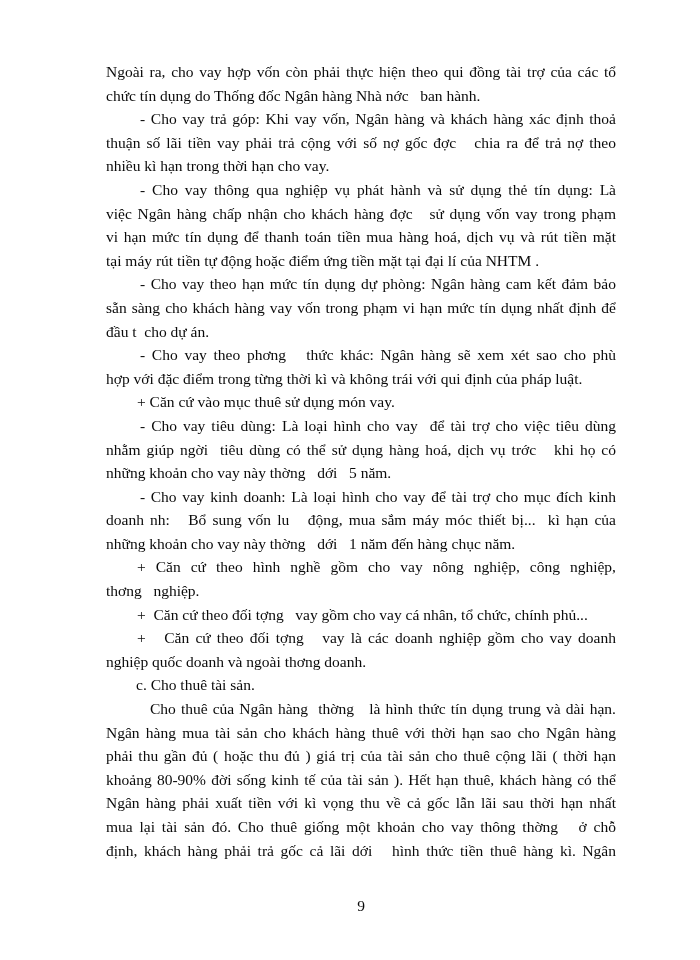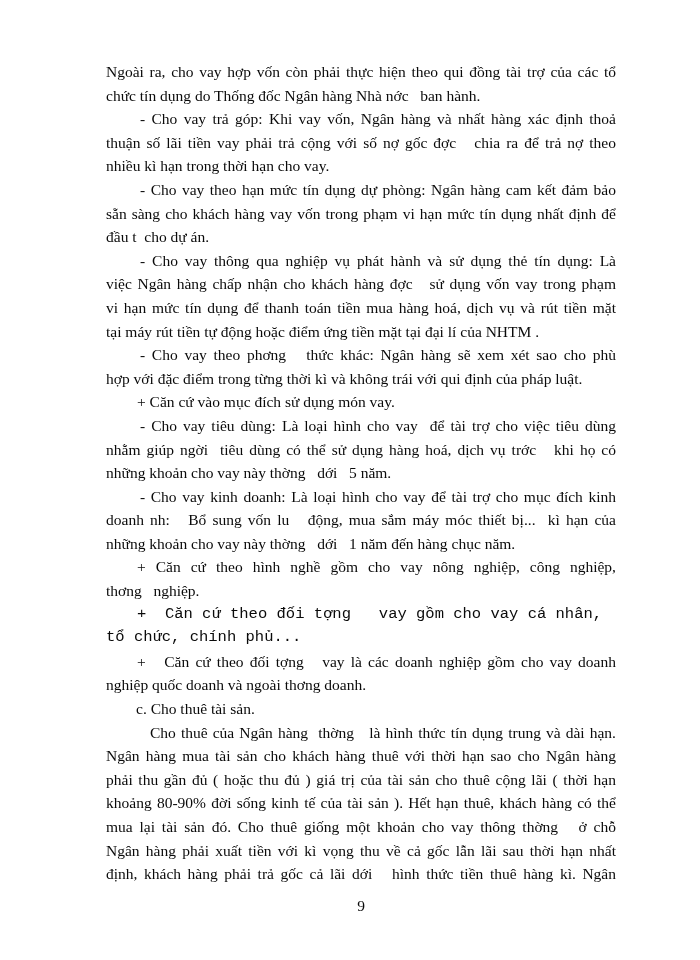--- a/index.html
+++ b/index.html
@@ -51,70 +51,70 @@
 </head>
 <body>
 
 <div class="page">
   <div class="content">
       <div class="paragraph">
         <div class="line line-just" style="text-indent: 0px;">Ngoài ra, cho vay hợp vốn còn phải thực hiện theo qui đồng tài trợ của các tổ</div>
         <div class="line line-last">chức tín dụng do Thống đốc Ngân hàng Nhà nớc&nbsp;&nbsp; ban hành.</div>
       </div>
       <div class="paragraph">
-        <div class="line line-just" style="text-indent: 34px;">- Cho vay trả góp: Khi vay vốn, Ngân hàng và nhất hàng xác định thoả</div>
+        <div class="line line-just" style="text-indent: 34px;">- Cho vay trả góp: Khi vay vốn, Ngân hàng và khách hàng xác định thoả</div>
         <div class="line line-just">thuận số lãi tiền vay phải trả cộng với số nợ gốc đợc&nbsp;&nbsp; chia ra để trả nợ theo</div>
         <div class="line line-last">nhiều kì hạn trong thời hạn cho vay.</div>
-      </div>
-      <div class="paragraph">
-        <div class="line line-just" style="text-indent: 34px;">- Cho vay theo hạn mức tín dụng dự phòng: Ngân hàng cam kết đảm bảo</div>
-        <div class="line line-just">sẵn sàng cho khách hàng vay vốn trong phạm vi hạn mức tín dụng nhất định để</div>
-        <div class="line line-last">đầu t&nbsp; cho dự án.</div>
       </div>
       <div class="paragraph">
         <div class="line line-just" style="text-indent: 34px;">- Cho vay thông qua nghiệp vụ phát hành và sử dụng thẻ tín dụng: Là</div>
         <div class="line line-just">việc Ngân hàng chấp nhận cho khách hàng đợc&nbsp;&nbsp; sử dụng vốn vay trong phạm</div>
         <div class="line line-just">vi hạn mức tín dụng để thanh toán tiền mua hàng hoá, dịch vụ và rút tiền mặt</div>
         <div class="line line-last">tại máy rút tiền tự động hoặc điểm ứng tiền mặt tại đại lí của NHTM&nbsp;.</div>
       </div>
       <div class="paragraph">
+        <div class="line line-just" style="text-indent: 34px;">- Cho vay theo hạn mức tín dụng dự phòng: Ngân hàng cam kết đảm bảo</div>
+        <div class="line line-just">sẵn sàng cho khách hàng vay vốn trong phạm vi hạn mức tín dụng nhất định để</div>
+        <div class="line line-last">đầu t&nbsp; cho dự án.</div>
+      </div>
+      <div class="paragraph">
         <div class="line line-just" style="text-indent: 34px;">- Cho vay theo phơng&nbsp;&nbsp; thức khác: Ngân hàng sẽ xem xét sao cho phù</div>
         <div class="line line-last">hợp với đặc điểm trong từng thời kì và không trái với qui định của pháp luật.</div>
       </div>
       <div class="paragraph">
-        <div class="line line-last" style="text-indent: 31px;">+ Căn cứ vào mục đích sử dụng món vay.</div>
+        <div class="line line-last" style="text-indent: 31px;">+ Căn cứ vào mục thuê sử dụng món vay.</div>
       </div>
       <div class="paragraph">
         <div class="line line-just" style="text-indent: 34px;">- Cho vay tiêu dùng: Là loại hình cho vay&nbsp; để tài trợ cho việc tiêu dùng</div>
         <div class="line line-just">nhằm giúp ngời&nbsp; tiêu dùng có thể sử dụng hàng hoá, dịch vụ trớc&nbsp;&nbsp; khi họ có</div>
         <div class="line line-last">những khoản cho vay này thờng&nbsp;&nbsp; dới&nbsp;&nbsp; 5 năm.</div>
       </div>
       <div class="paragraph">
         <div class="line line-just" style="text-indent: 34px;">- Cho vay kinh doanh: Là loại hình cho vay để tài trợ cho mục đích kinh</div>
         <div class="line line-just">doanh nh:&nbsp;&nbsp; Bổ sung vốn lu&nbsp;&nbsp; động, mua sắm máy móc thiết bị...&nbsp; kì hạn của</div>
         <div class="line line-last">những khoản cho vay này thờng&nbsp;&nbsp; dới&nbsp;&nbsp; 1 năm đến hàng chục năm.</div>
       </div>
       <div class="paragraph">
         <div class="line line-just" style="text-indent: 31px;">+ Căn cứ theo hình nghề gồm cho vay nông nghiệp, công nghiệp,</div>
         <div class="line line-last">thơng&nbsp;&nbsp; nghiệp.</div>
       </div>
       <div class="paragraph">
-        <div class="line line-last" style="text-indent: 31px; font-family: Liberation Mono, monospace;">+&nbsp; Căn cứ theo đối tợng&nbsp;&nbsp; vay gồm cho vay cá nhân, tổ chức, chính phủ...</div>
+        <div class="line line-last" style="text-indent: 31px;">+&nbsp; Căn cứ theo đối tợng&nbsp;&nbsp; vay gồm cho vay cá nhân, tổ chức, chính phủ...</div>
       </div>
       <div class="paragraph">
         <div class="line line-just" style="text-indent: 31px;">+&nbsp;&nbsp; Căn cứ theo đối tợng&nbsp;&nbsp; vay là các doanh nghiệp gồm cho vay doanh</div>
         <div class="line line-last">nghiệp quốc doanh và ngoài thơng doanh.</div>
       </div>
       <div class="paragraph bold">
         <div class="line line-last" style="text-indent: 30px;">c. Cho thuê tài sản.</div>
       </div>
       <div class="paragraph">
         <div class="line line-just" style="text-indent: 44px;">Cho thuê của Ngân hàng&nbsp; thờng&nbsp;&nbsp; là hình thức tín dụng trung và dài hạn.</div>
         <div class="line line-just">Ngân hàng mua tài sản cho khách hàng thuê với thời hạn sao cho Ngân hàng</div>
         <div class="line line-just">phải thu gần đủ ( hoặc thu đủ ) giá trị của tài sản cho thuê cộng lãi ( thời hạn</div>
         <div class="line line-just">khoảng 80-90% đời sống kinh tế của tài sản ). Hết hạn thuê, khách hàng có thể</div>
+        <div class="line line-just">Ngân hàng phải xuất tiền với kì vọng thu về cả gốc lẫn lãi sau thời hạn nhất</div>
         <div class="line line-just">mua lại tài sản đó. Cho thuê giống một khoản cho vay thông thờng&nbsp;&nbsp; ở chỗ</div>
-        <div class="line line-just">Ngân hàng phải xuất tiền với kì vọng thu về cả gốc lẫn lãi sau thời hạn nhất</div>
         <div class="line line-just">định, khách hàng phải trả gốc cả lãi dới&nbsp;&nbsp; hình thức tiền thuê hàng kì. Ngân</div>
       </div>
     </div>
   <div class="footer">9</div>
 </div>
 
 </body></html>

